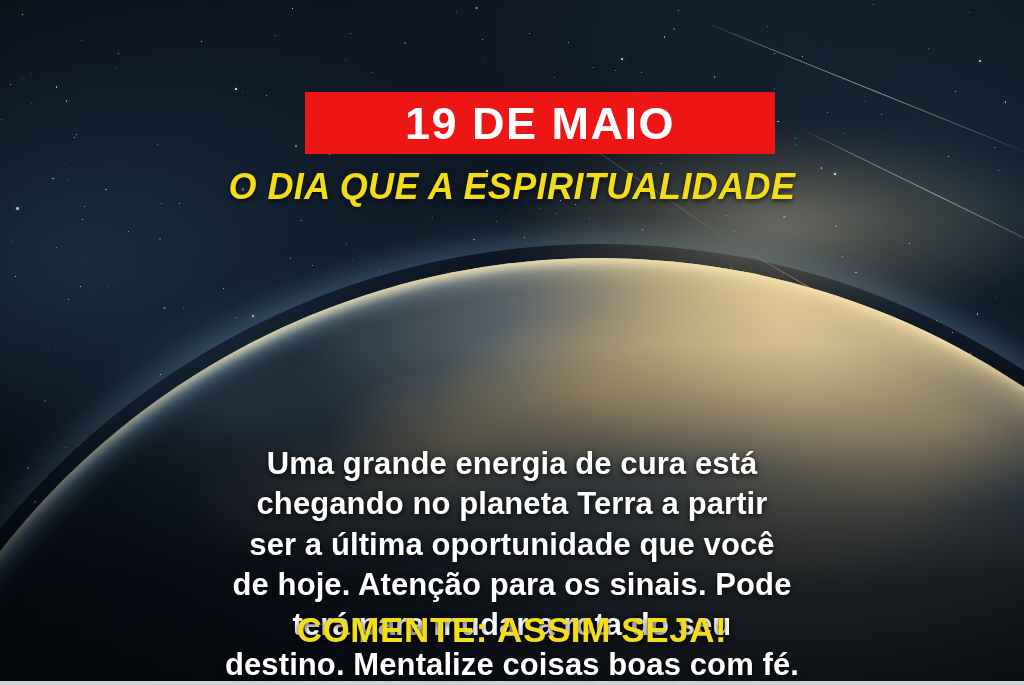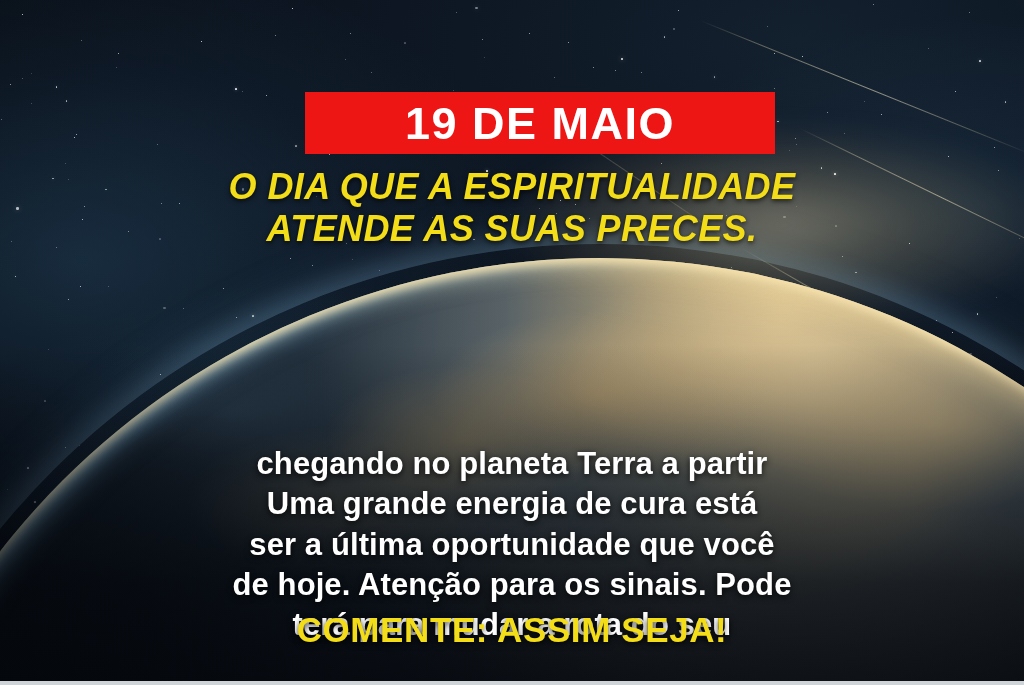--- a/index.html
+++ b/index.html
@@ -430,27 +430,27 @@
   <div class="frame-bottom"></div>
 
   <div class="content">
 
     <div class="date-banner">
       <span class="date-text">19 DE MAIO</span>
     </div>
 
     <div class="headline">
       <span class="hl-line">O DIA QUE A ESPIRITUALIDADE</span>
-      <span class="hl-line">ATENDE AS SUAS PRECES.</span>
     </div>
 
     <div class="body-copy">
+      <span class="bc-line">Uma grande energia de cura está</span>
       <span class="bc-line">chegando no planeta Terra a partir</span>
-      <span class="bc-line">Uma grande energia de cura está</span>
       <span class="bc-line">ser a última oportunidade que você</span>
       <span class="bc-line">de hoje. Atenção para os sinais. Pode</span>
       <span class="bc-line">terá para mudar a rota do seu</span>
+      <span class="bc-line">destino. Mentalize coisas boas com fé.</span>
     </div>
 
     <div class="cta">COMENTE: ASSIM SEJA!</div>
 
   </div>
 </div>
 
 </body></html>

